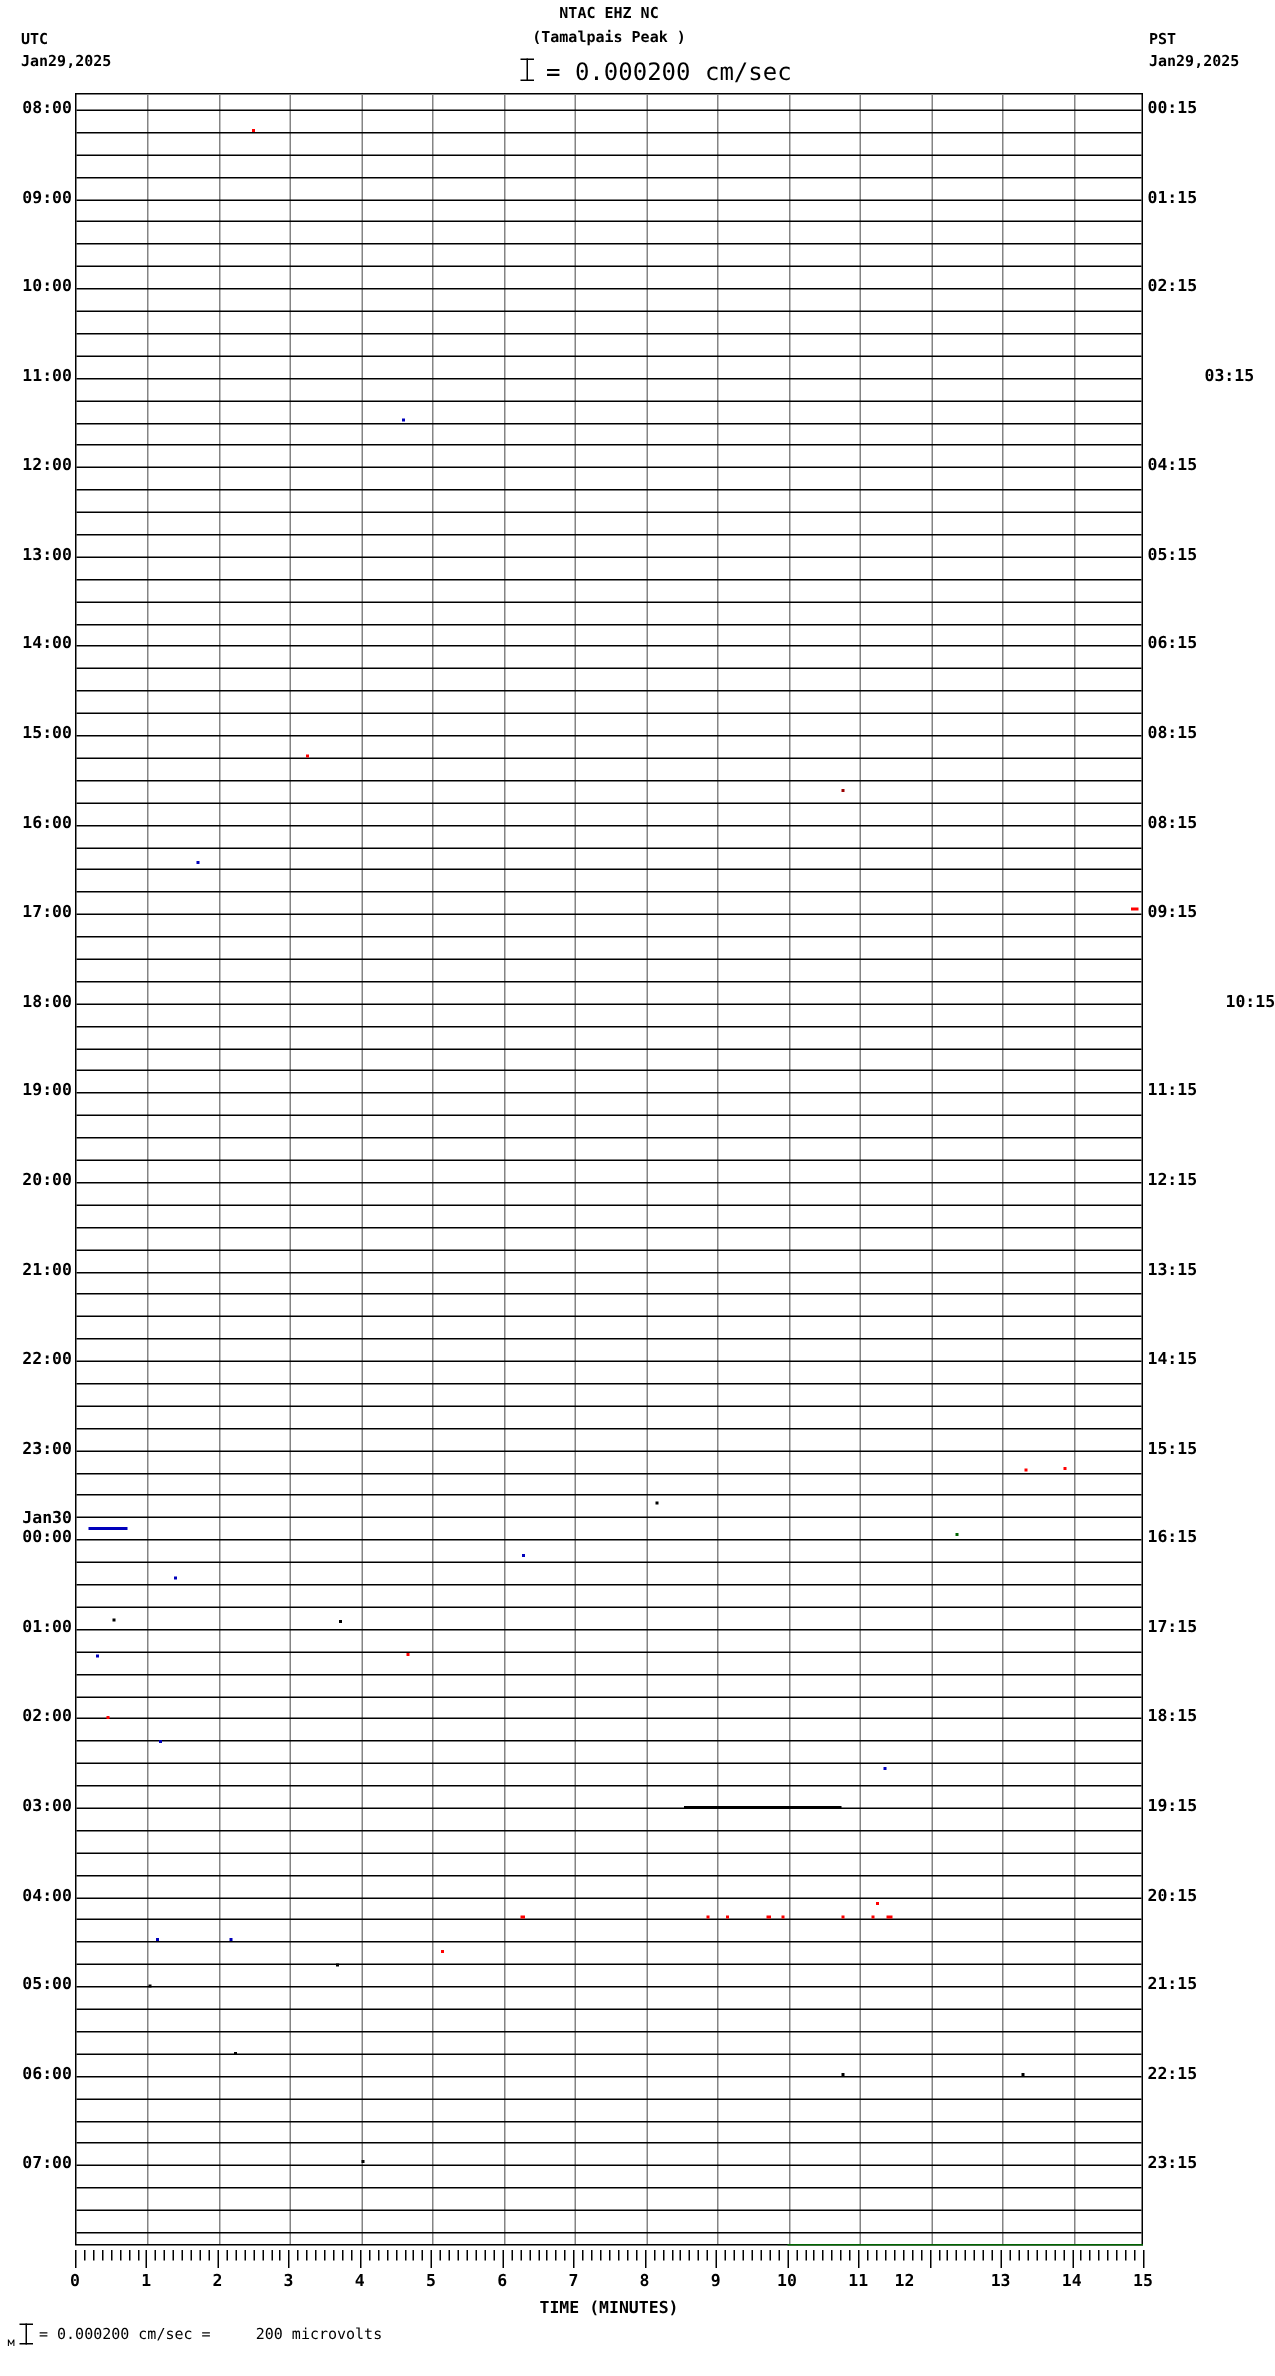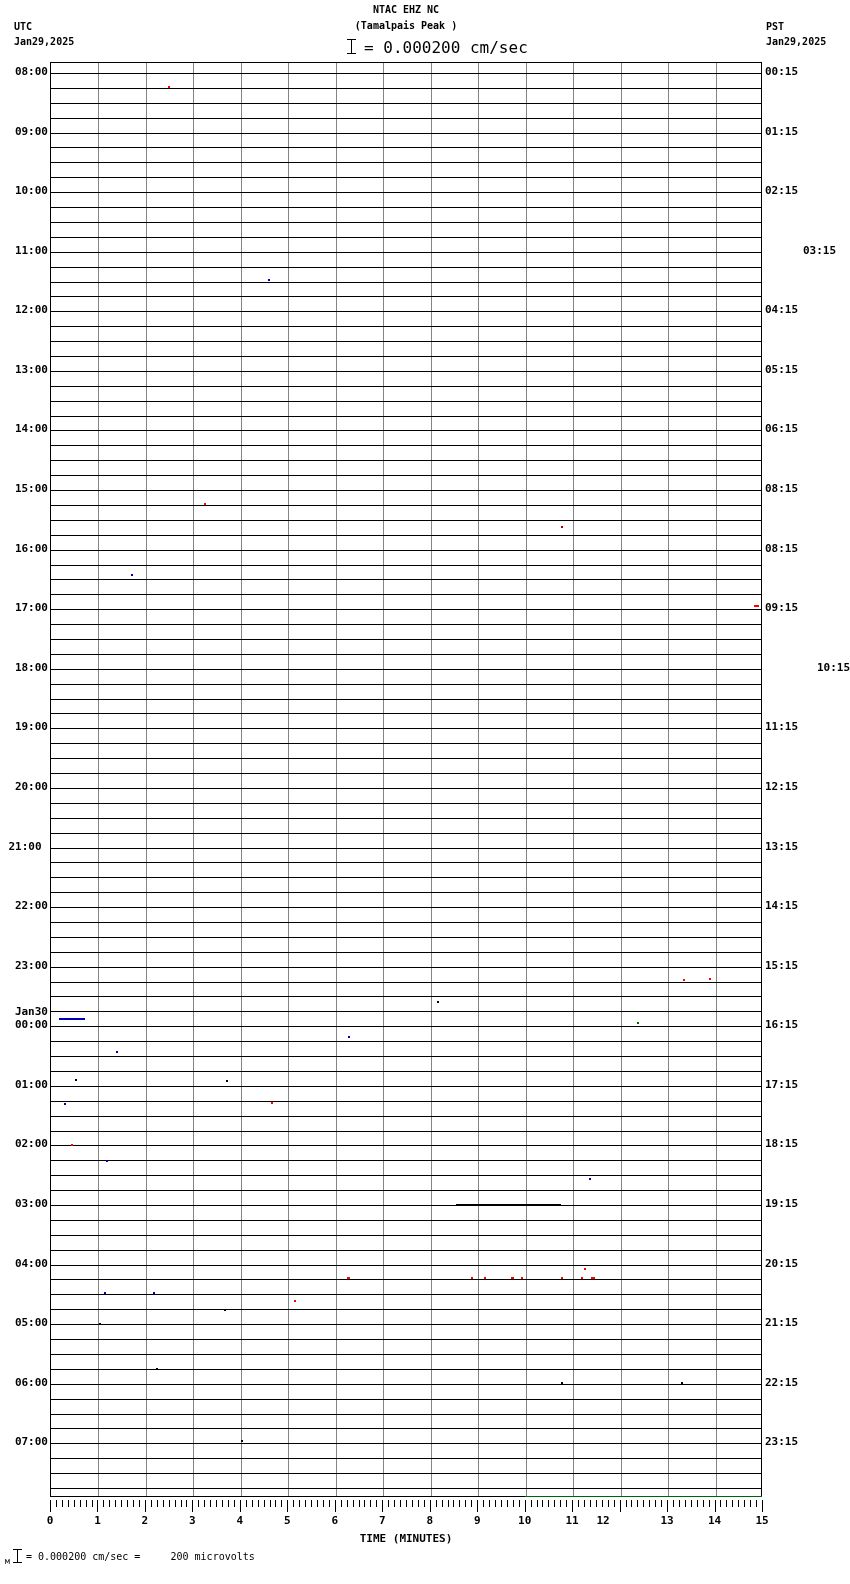--- a/index.html
+++ b/index.html
@@ -200,21 +200,21 @@
       <div class="utc-lab" style="left: 2px; width: 46px; top: 243.74px;"><div>11:00</div></div>
       <div class="utc-lab" style="left: 2px; width: 46px; top: 303.32px;"><div>12:00</div></div>
       <div class="utc-lab" style="left: 2px; width: 46px; top: 362.89px;"><div>13:00</div></div>
       <div class="utc-lab" style="left: 2px; width: 46px; top: 422.47px;"><div>14:00</div></div>
       <div class="utc-lab" style="left: 2px; width: 46px; top: 482.05px;"><div>15:00</div></div>
       <div class="utc-lab" style="left: 2px; width: 46px; top: 541.63px;"><div>16:00</div></div>
       <div class="utc-lab" style="left: 2px; width: 46px; top: 601.21px; text-align: right;"><div>17:00</div></div>
       <div class="utc-lab" style="left: 2px; width: 46px; top: 660.79px;"><div>18:00</div></div>
       <div class="utc-lab" style="left: 2px; width: 46px; top: 720.37px;"><div>19:00</div></div>
       <div class="utc-lab" style="left: 2px; width: 46px; top: 779.95px;"><div>20:00</div></div>
-      <div class="utc-lab" style="left: 2px; width: 46px; top: 839.53px; text-align: center;"><div>21:00</div></div>
+      <div class="utc-lab" style="left: 2px; width: 46px; top: 839.53px;"><div>21:00</div></div>
       <div class="utc-lab" style="left: 2px; width: 46px; top: 899.11px;"><div>22:00</div></div>
       <div class="utc-lab" style="left: 2px; width: 46px; top: 958.68px;"><div>23:00</div></div>
       <div class="utc-lab" style="left: 2px; width: 46px; top: 1005.26px;"><div>Jan30</div><div>00:00</div></div>
       <div class="utc-lab" style="left: 2px; width: 46px; top: 1077.84px;"><div>01:00</div></div>
       <div class="utc-lab" style="left: 2px; width: 46px; top: 1137.42px;"><div>02:00</div></div>
       <div class="utc-lab" style="left: 2px; width: 46px; top: 1197px;"><div>03:00</div></div>
       <div class="utc-lab" style="left: 2px; width: 46px; top: 1256.58px;"><div>04:00</div></div>
       <div class="utc-lab" style="left: 2px; width: 46px; top: 1316.16px;"><div>05:00</div></div>
       <div class="utc-lab" style="left: 2px; width: 46px; top: 1375.74px;"><div>06:00</div></div>
       <div class="utc-lab" style="left: 2px; width: 46px; top: 1435.32px;"><div>07:00</div></div>

